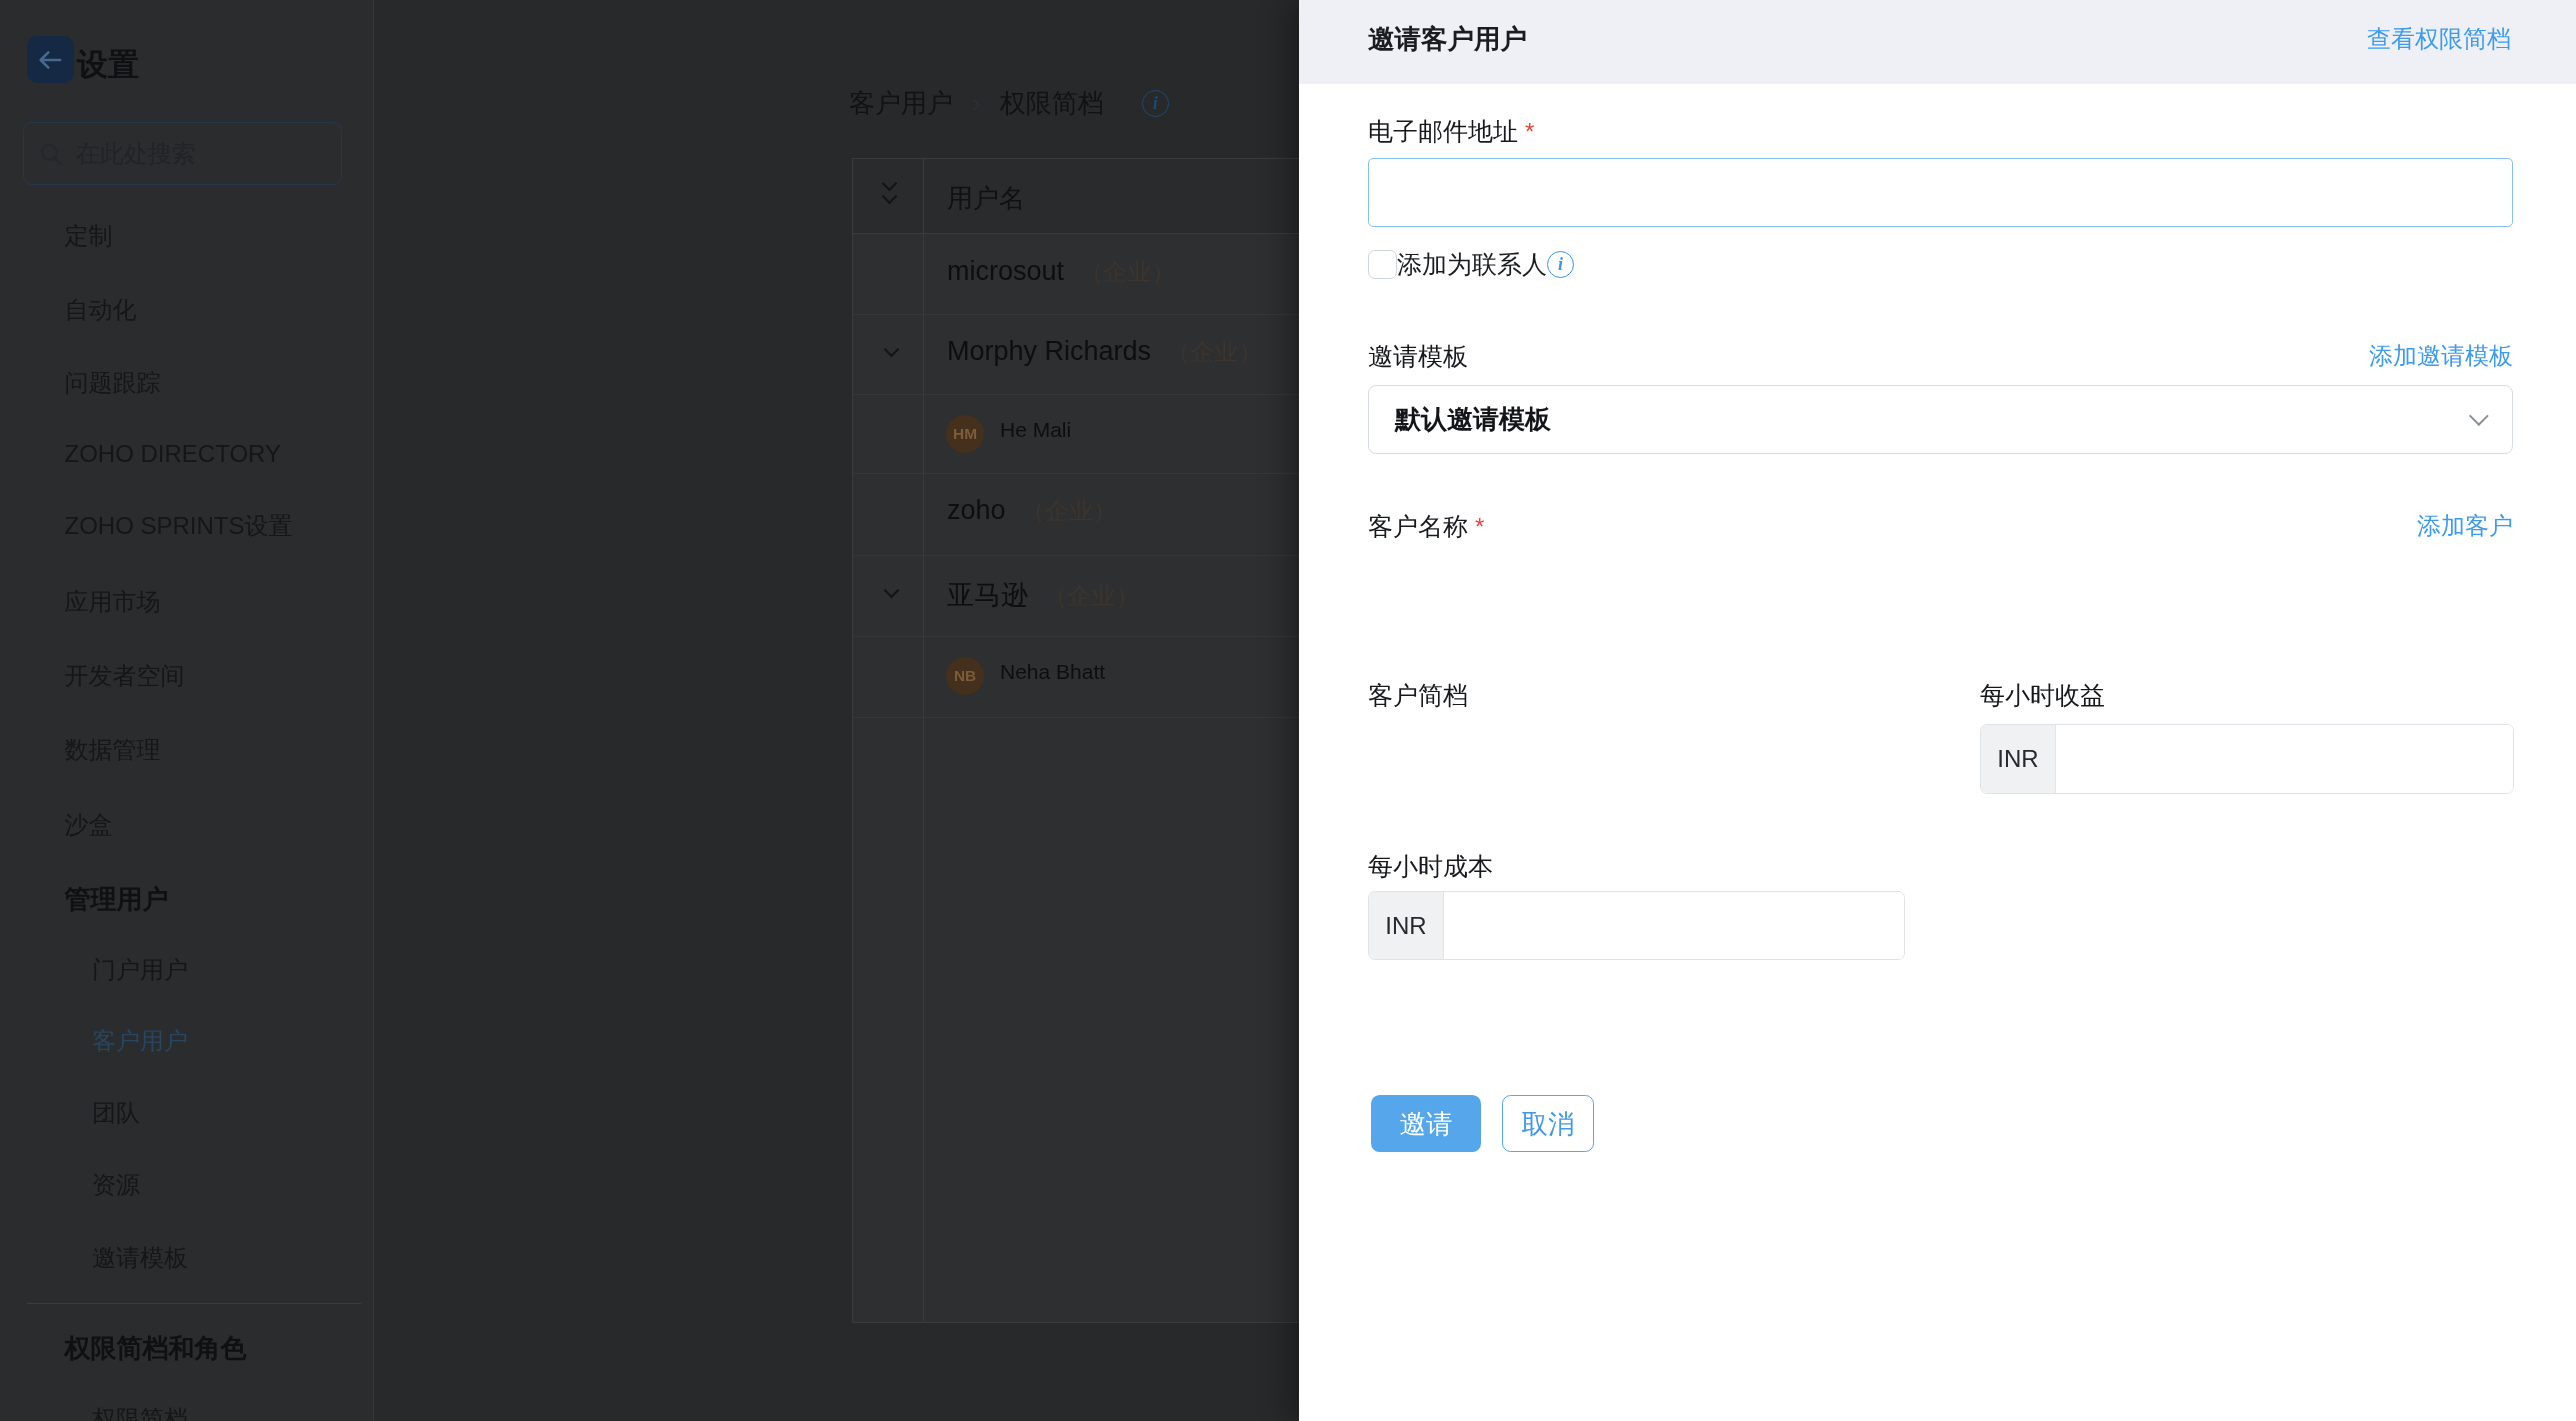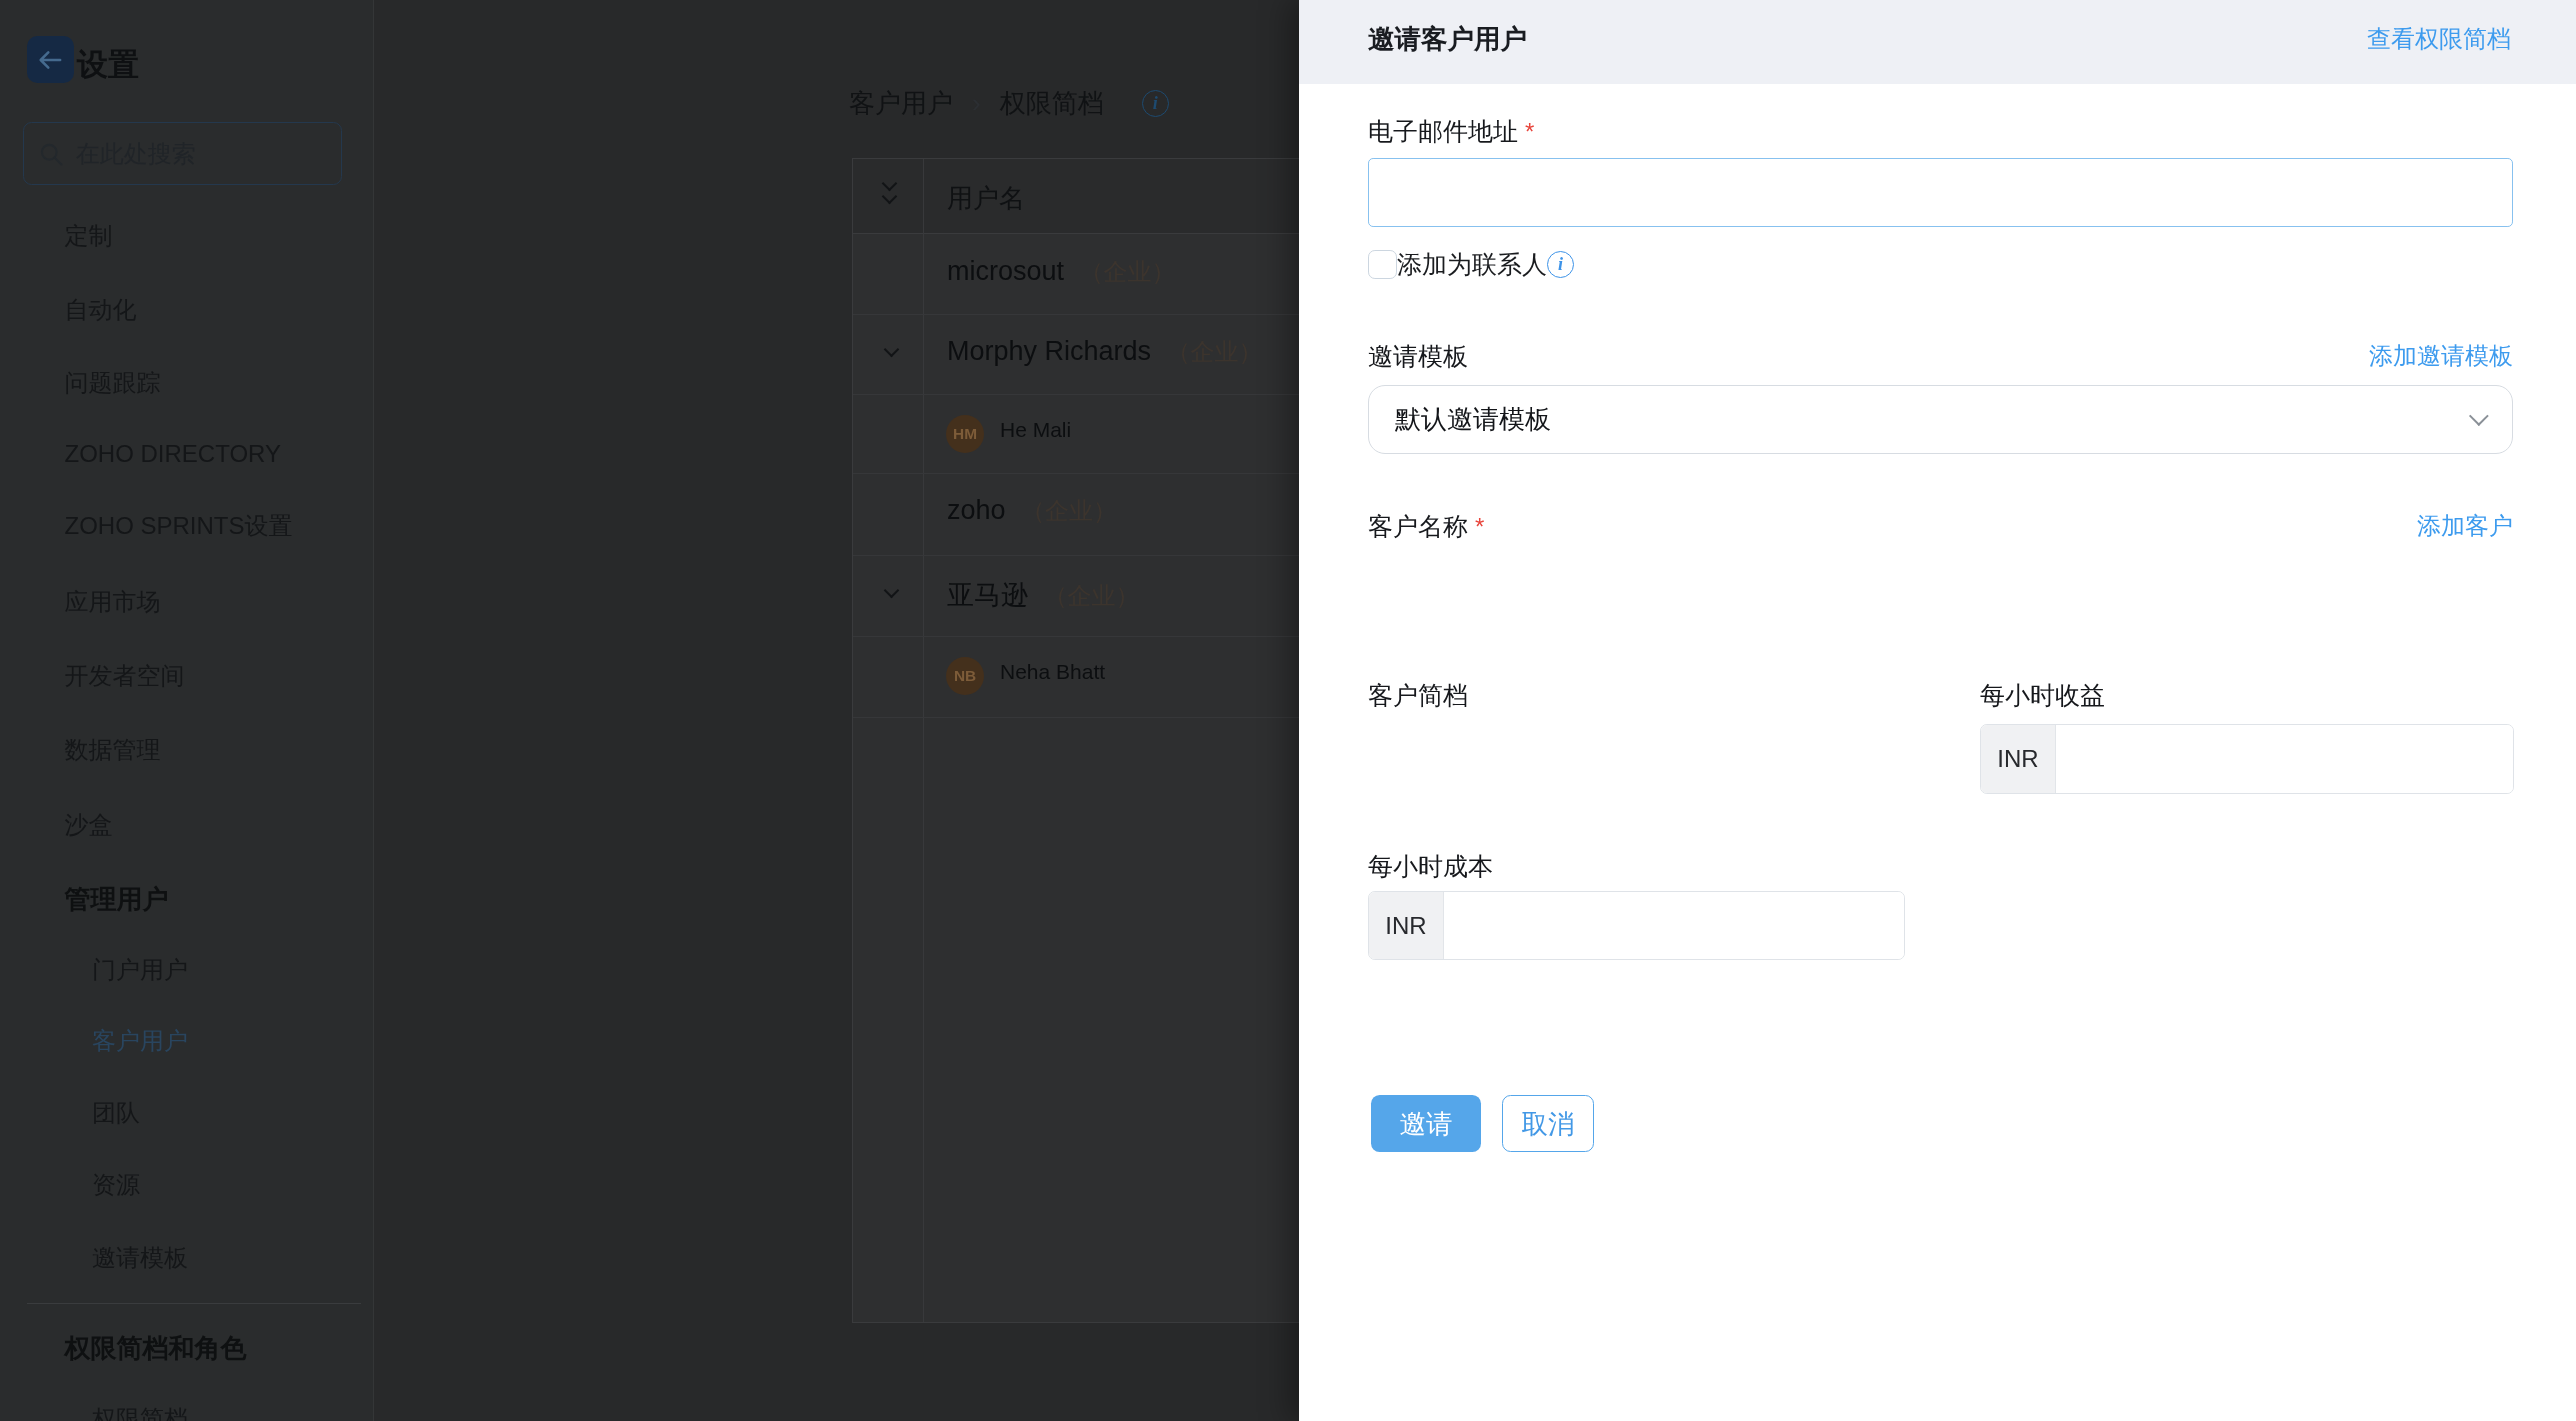--- a/index.html
+++ b/index.html
@@ -67,23 +67,23 @@
   .req { color:#e8453c; margin-left:6.9px; font-size:24px; }
   .email-input { position:absolute; left:69px; top:158px; width:1145px; height:69px;
                  border:1.7px solid #87c1ef; border-radius:5.1px; background:#fff;
                  font-size:26px; color:#16181c; padding:0 20.6px; outline:none; }
   .chk-row { position:absolute; left:69px; top:248px; display:flex; align-items:center; }
   .chk { width:29px; height:29px; border:1.7px solid #ccd6e0; border-radius:6.9px; background:#fff; cursor:pointer; }
   .chk-label { font-size:25px; color:#1a1c1f; }
   .info-lite { width:27px; height:27px; border:1.7px solid #3d93e8; border-radius:50%; color:#3d93e8;
                font-size:18px; font-style:italic; font-weight:bold; display:flex; align-items:center;
                justify-content:center; font-family:"Liberation Serif",serif; cursor:pointer; }
-  .select { position:absolute; background:#fff; border:0.9px solid #d7dce2; border-radius:17px;
+  .select { position:absolute; background:#fff; border:0.9px solid #d7dce2; border-radius:8px;
             display:flex; align-items:center; justify-content:space-between;
-            padding:0 26px; font-size:26px; color:#131519; cursor:pointer; }
+            padding:0 26px; font-size:26px; color:#131519; cursor:pointer;font-weight:bold; }
   .sel-chev { width:13.7px; height:13.7px; border-right:2.6px solid #8a9097; border-bottom:2.6px solid #8a9097;
               transform:rotate(45deg); margin-top:-6.9px; }
   .inr-input { position:absolute; border:0.9px solid #dfe3e8; border-radius:6.9px; background:#fff;
                display:flex; overflow:hidden; }
   .inr-tag { width:75px; background:#f0f1f3; border-right:0.9px solid #e2e5e9; display:flex;
              align-items:center; justify-content:center; font-size:24px; color:#27292d; }
   .inr-input input { flex:1; border:none; outline:none; font-size:24px; padding:0 17px;
                      font-family:"Liberation Sans",sans-serif; }
   .btn-invite { position:absolute; left:72px; top:1095px; width:110px; height:57px; background:#55a6ea;
                 color:#ffffff; font-size:26.5px; border:none; border-radius:8.6px; cursor:pointer;

